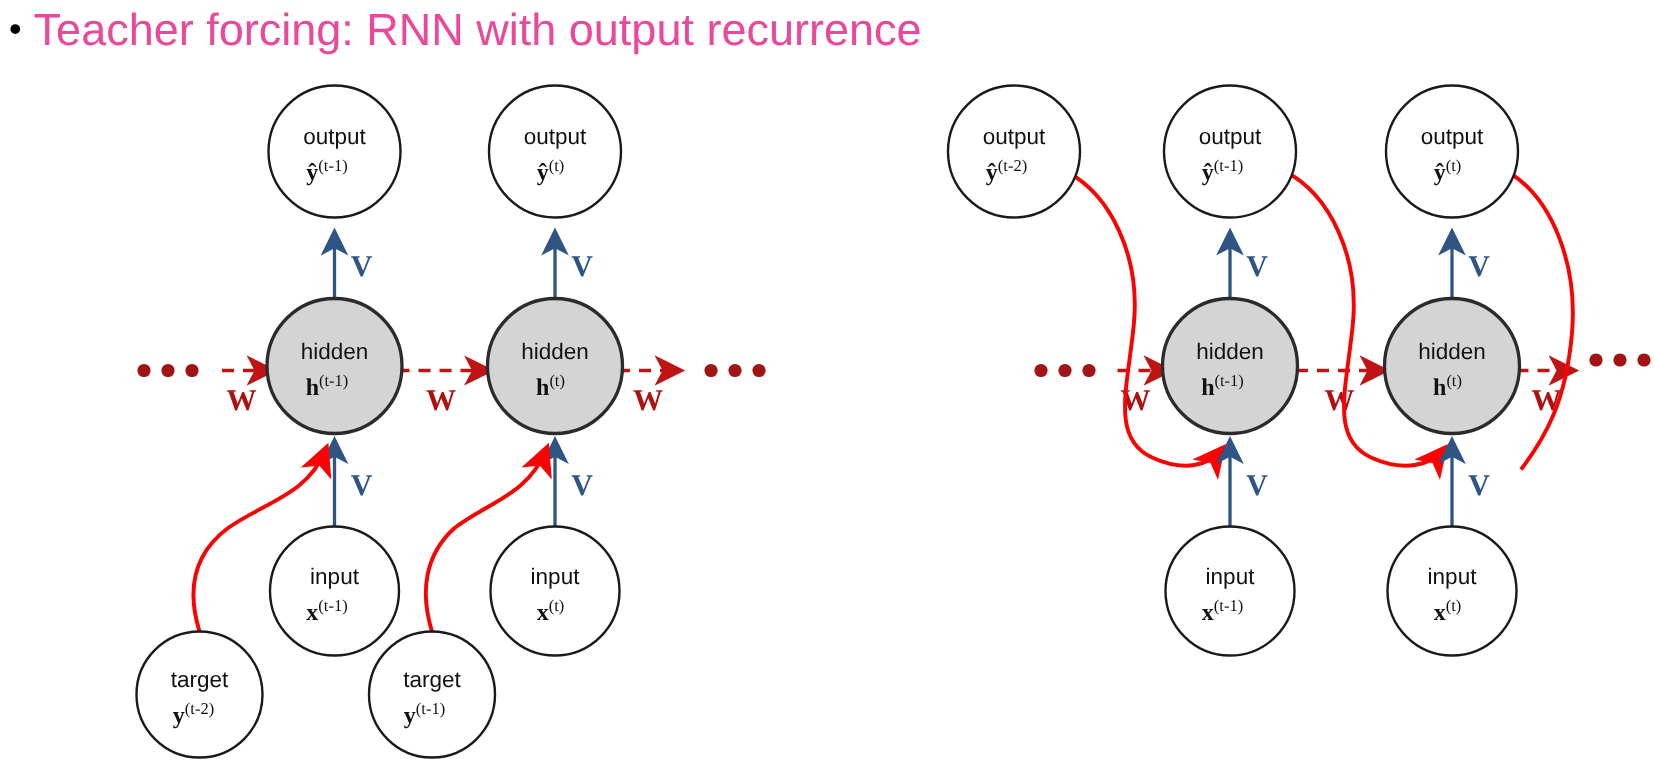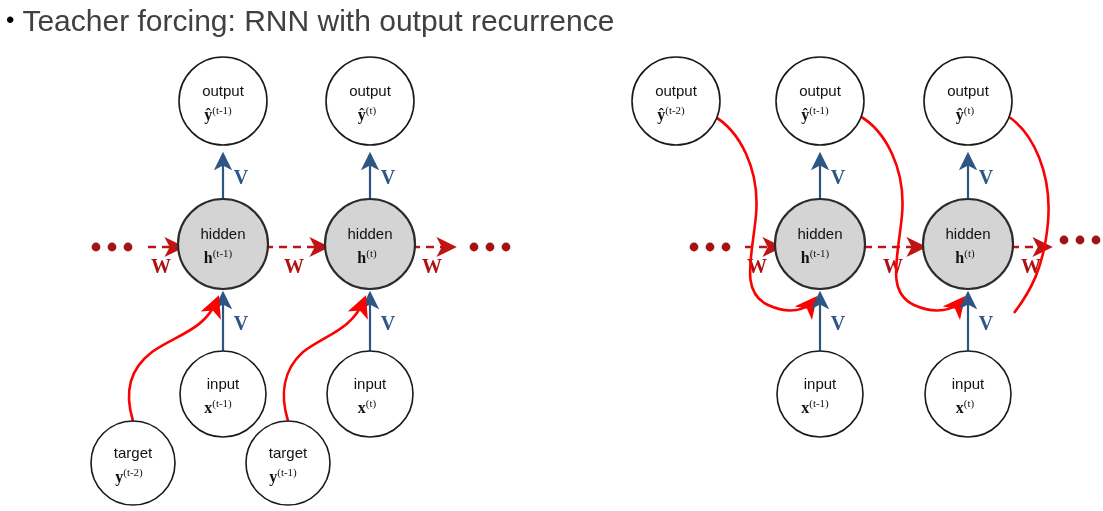--- a/index.html
+++ b/index.html
@@ -31,21 +31,21 @@
   .bullet-dot {
     font-size: 24px;
     line-height: 40px;
     color: #000000;
     margin-right: 8px;
   }
   .title-text {
     font-family: "Liberation Sans", sans-serif;
     font-size: 30px;
     line-height: 42px;
-    color: #404040;
+    color: #ec4899;
     white-space: nowrap;
     letter-spacing: 0px;
   }
   svg#diagram {
     position: absolute;
     left: 0;
     top: 0;
     width: 1103px;
     height: 511px;
   }

